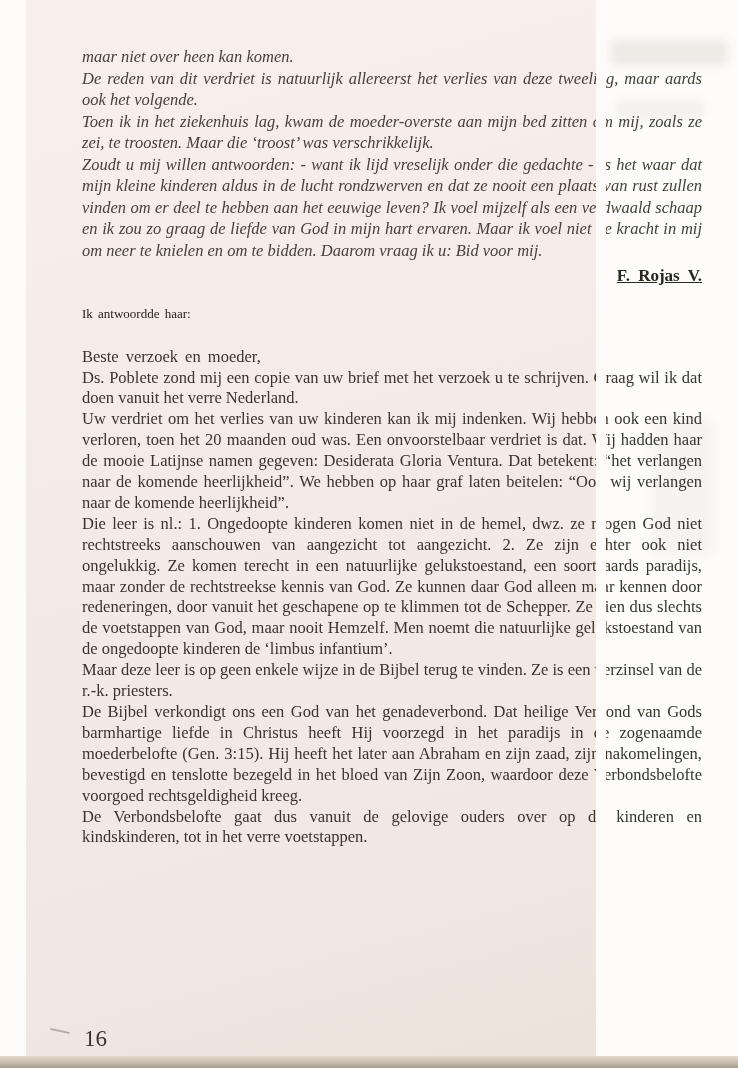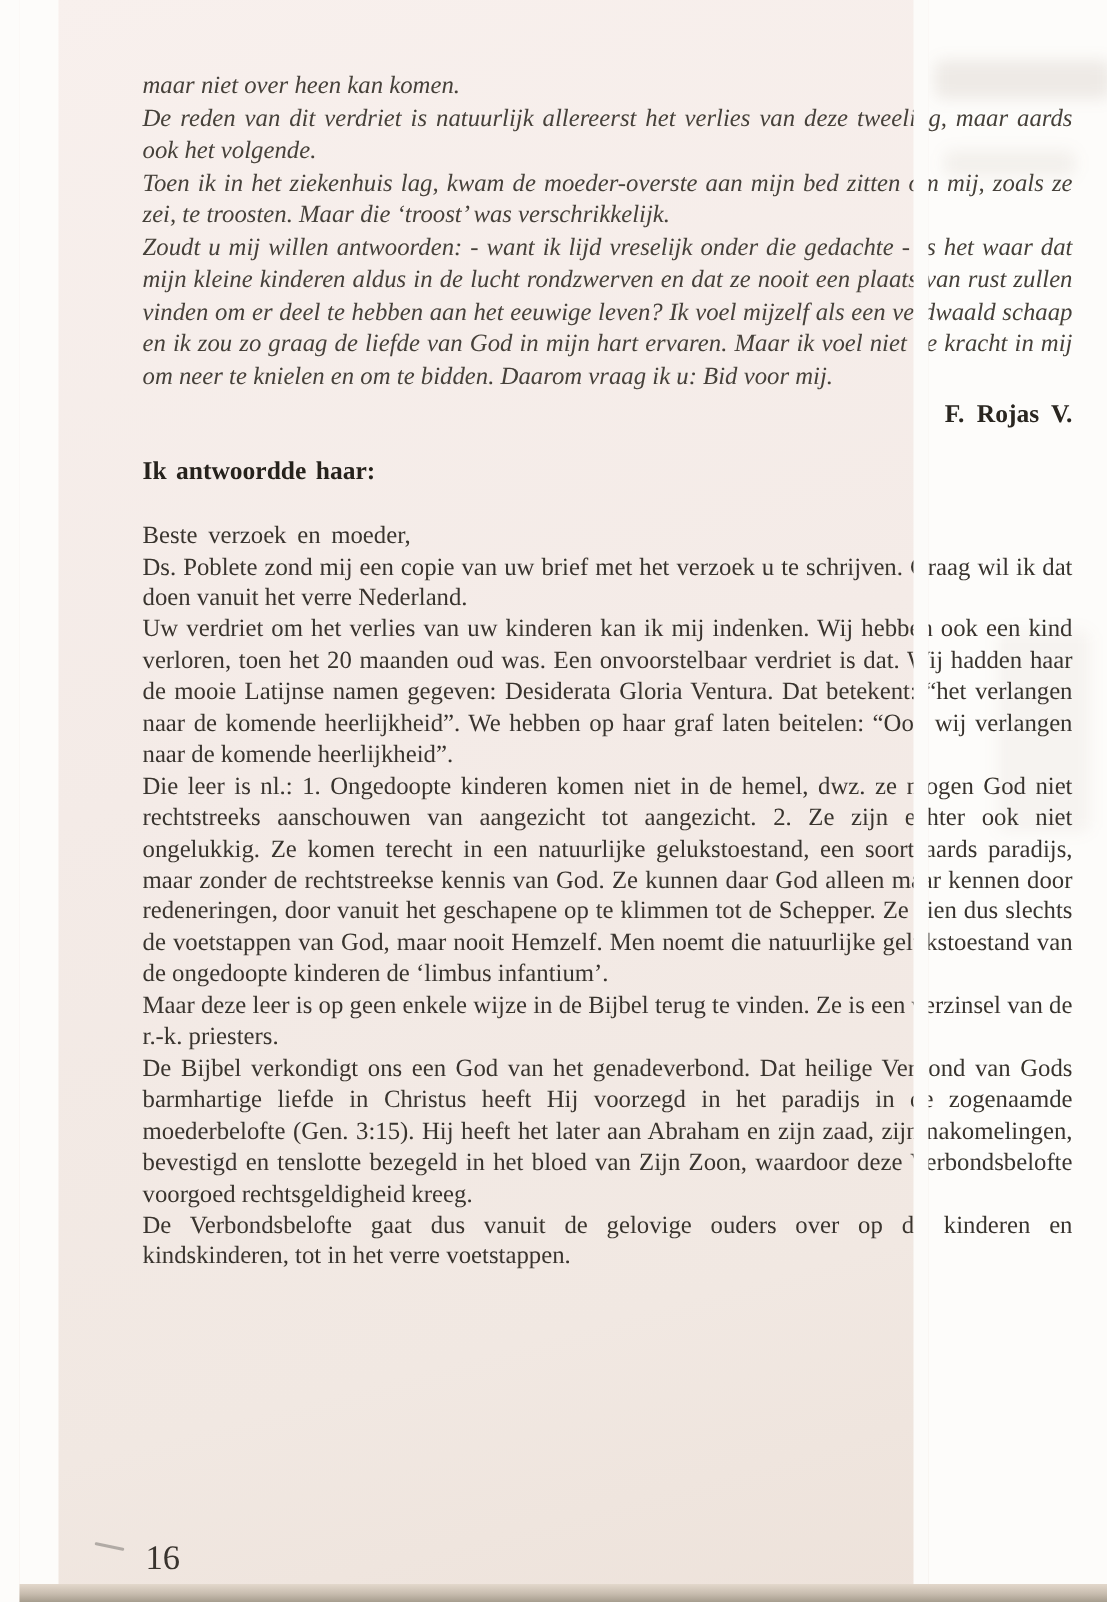--- a/index.html
+++ b/index.html
@@ -6,21 +6,21 @@
     margin: 0;
     padding: 0;
     width: 738px;
     height: 1068px;
     overflow: hidden;
     background: #fdfcfa;
     font-family: "Liberation Serif", serif;
   }
   .scan {
     position: absolute;
-    left: 13px; top: 0;
+    left: 0; top: 0;
     width: 606px; height: 1068px;
     background: linear-gradient(165deg, #f8f0ed 0%, #f4ebe7 45%, #f1e8e2 80%, #ede2da 100%);
   }
   .edge-left {
     position: absolute; left: 0; top: 0;
     width: 26px; height: 1068px;
     background: #fdfcfa;
   }
   .edge-right {
     position: absolute; right: 0; top: 0;
@@ -64,26 +64,27 @@
     color: #46413a;
   }
   .signature {
     margin: 4px 0 0 0;
     font-size: 17px;
     line-height: 21.5px;
     font-weight: bold;
     text-align: right;
     color: #2a2620;
     word-spacing: 4px;
+    text-decoration: underline;
   }
   .heading {
     margin: 16px 0 0 0;
-    font-size: 17px;
+    font-size: 13px;
     line-height: 21.5px;
-    font-weight: bold;
+    font-weight: normal;
     color: #26221c;
     word-spacing: 2px;
   }
   .salutation {
     margin: 22px 0 0 0;
     font-size: 16.5px;
     line-height: 21.5px;
     word-spacing: 3px;
   }
   .reply-body {

